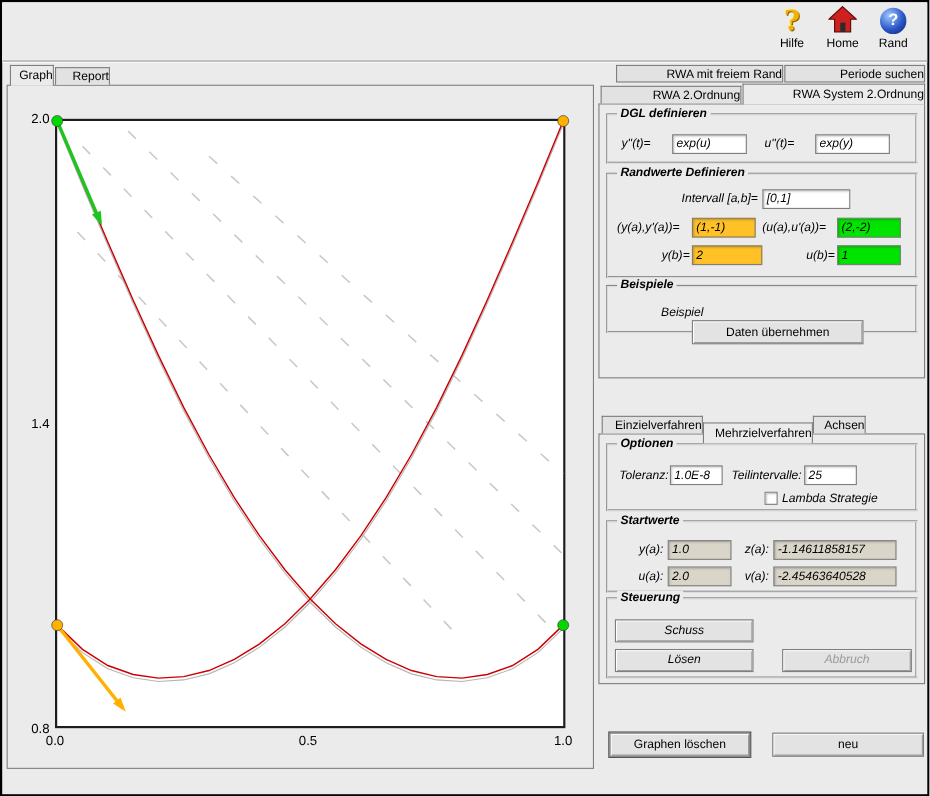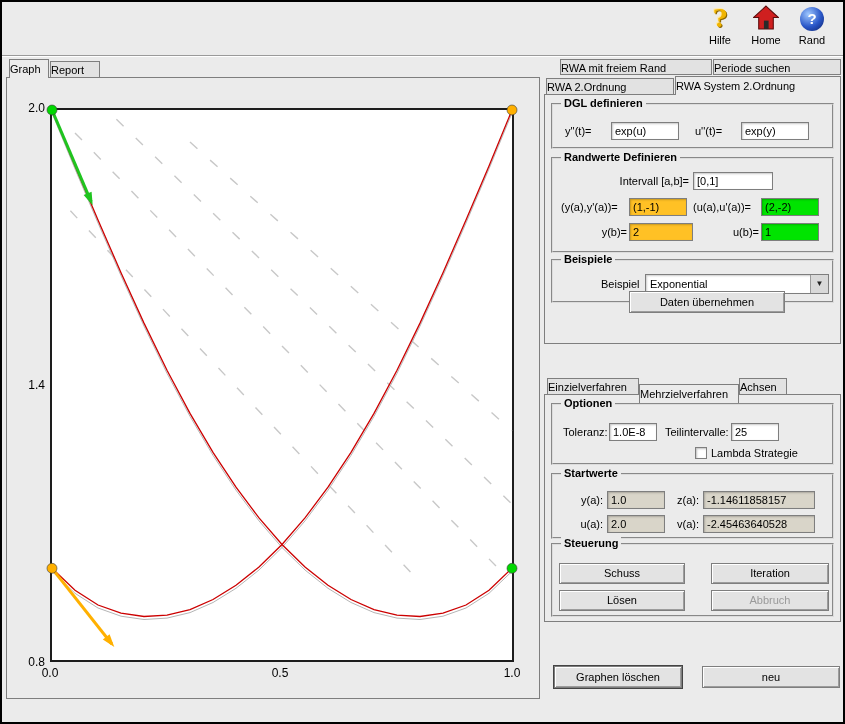--- a/index.html
+++ b/index.html
@@ -5,25 +5,25 @@
   html,body{margin:0;padding:0;background:#cfcfcf;font-family:"Liberation Sans","DejaVu Sans",sans-serif;}
   .window{position:relative;width:845px;height:724px;background:#ebebeb;border:2px solid #000;box-sizing:border-box;overflow:hidden;font-size:11px;color:#000;}
   
   .toolbar{position:absolute;left:0;top:0;width:100%;height:53px;background:#ebebeb;border-bottom:1px solid #9a9a9a;box-shadow:0 1px 0 #ffffff;}
   .toolbtn{position:absolute;top:3px;width:46px;height:46px;text-align:center;cursor:pointer;}
   .ticon{height:28px;line-height:28px;}
   .tlabel{font-size:11px;line-height:14px;}
   .qmark{display:inline-block;font-size:25px;font-weight:bold;color:#f0b400;text-shadow:1px 1px 0 #8a6400,-1px -1px 0 #ffe9a8;font-family:"DejaVu Serif","Liberation Serif",serif;line-height:28px;}
   .infoball{display:inline-block;width:24px;height:24px;margin-top:2px;border-radius:50%;background:radial-gradient(circle at 35% 30%,#9fc8ff,#2a57c8 55%,#0b1e66);color:#fff;font-weight:bold;font-size:15px;line-height:24px;text-align:center;}
   
-  .tab{position:absolute;height:16px;line-height:16px;text-align:left;background:#e2e2e2;border:1px solid #7e7e7e;border-bottom:none;box-sizing:border-box;white-space:nowrap;overflow:hidden;cursor:pointer;z-index:2;}
+  .tab{position:absolute;height:16px;line-height:16px;text-align:right;background:#e2e2e2;border:1px solid #7e7e7e;border-bottom:none;box-sizing:border-box;white-space:nowrap;overflow:hidden;cursor:pointer;z-index:2;}
   .tab-back{border-bottom:1px solid #7e7e7e;}
   .tab-sel{height:19px;line-height:18px;background:#ebebeb;z-index:4;}
   .tabpanel{position:absolute;background:#ebebeb;border:1px solid #7e7e7e;box-sizing:border-box;z-index:1;}
-  .group{position:absolute;border:2px groove #dcdcdc;box-sizing:border-box;}
+  .group{position:absolute;border:2px groove #dcdcdc;box-sizing:border-box;font-style:italic;}
   .gtitle{position:absolute;top:-8px;left:8px;background:#ebebeb;padding:0 3px;font-weight:bold;font-size:11px;line-height:13px;white-space:nowrap;}
   .lbl{position:absolute;font-size:11px;line-height:15px;white-space:nowrap;}
   .r{text-align:right;}
   .tfield{position:absolute;height:18px;line-height:16px;background:#fff;border:1px solid #7e7e7e;box-shadow:inset 1px 1px 2px rgba(0,0,0,.22);font-size:11px;padding:0 3px;box-sizing:border-box;white-space:nowrap;overflow:hidden;cursor:text;}
   .orange{background:#ffc125;}
   .green{background:#00e400;}
   .grayfield{background:#d9d5c9;}
   .btn{position:absolute;background:#e3e3e3;border:1px solid #7e7e7e;box-shadow:inset 1px 1px 0 #ffffff,inset -1px -1px 0 #9c9c9c;font-size:11px;text-align:center;box-sizing:border-box;cursor:pointer;white-space:nowrap;overflow:hidden;}
   .btn.disabled{color:#9a9a9a;cursor:default;}
   .btn.focused{box-shadow:inset 1px 1px 0 #ffffff,inset -1px -1px 0 #9c9c9c,0 0 0 1px #444;}
@@ -131,24 +131,20 @@
 
         <span class="lbl r" style="left:42px;top:66px;width:32px">y(b)=</span>
         <div class="tfield orange" style="left:76px;top:64px;width:64px">2</div>
         <span class="lbl r" style="left:174px;top:66px;width:32px">u(b)=</span>
         <div class="tfield green" style="left:208px;top:64px;width:58px">1</div>
       </div>
 
       <div class="group" style="left:6px;top:164px;width:283px;height:44px">
         <span class="gtitle">Beispiele</span>
         <span class="lbl" style="left:48px;top:16px">Beispiel</span>
-        <div class="combo" style="left:92px;top:13px;width:184px">
-          <span class="combo-text">Exponential</span>
-          <span class="combo-btn">▼</span>
-        </div>
       </div>
 
       <div class="btn" style="left:84px;top:196px;width:156px;height:22px;line-height:20px">Daten übernehmen</div>
     </div>
 
     <div class="tab" style="left:3px;top:320px;width:92px">Einzielverfahren</div>
     <div class="tab tab-sel" style="left:95px;top:326px;width:100px">Mehrzielverfahren</div>
     <div class="tab" style="left:195px;top:320px;width:48px">Achsen</div>
 
     <div class="tabpanel" style="left:0;top:336px;width:297px;height:228px">
@@ -171,21 +167,20 @@
         <div class="tfield grayfield" style="left:150px;top:16px;width:112px">-1.14611858157</div>
         <span class="lbl r" style="left:18px;top:42px;width:32px">u(a):</span>
         <div class="tfield grayfield" style="left:54px;top:40px;width:58px">2.0</div>
         <span class="lbl r" style="left:116px;top:42px;width:30px">v(a):</span>
         <div class="tfield grayfield" style="left:150px;top:40px;width:112px">-2.45463640528</div>
       </div>
 
       <div class="group" style="left:6px;top:148px;width:283px;height:74px">
         <span class="gtitle">Steuerung</span>
         <div class="btn" style="left:6px;top:18px;width:126px;height:21px;line-height:19px">Schuss</div>
-        <div class="btn" style="left:158px;top:18px;width:118px;height:21px;line-height:19px">Iteration</div>
         <div class="btn" style="left:6px;top:45px;width:126px;height:21px;line-height:19px">Lösen</div>
         <div class="btn disabled" style="left:158px;top:45px;width:118px;height:21px;line-height:19px">Abbruch</div>
       </div>
     </div>
 
     <div class="btn focused" style="left:10px;top:608px;width:128px;height:22px;line-height:20px">Graphen löschen</div>
     <div class="btn" style="left:158px;top:608px;width:138px;height:22px;line-height:20px">neu</div>
   </div>
 
 

